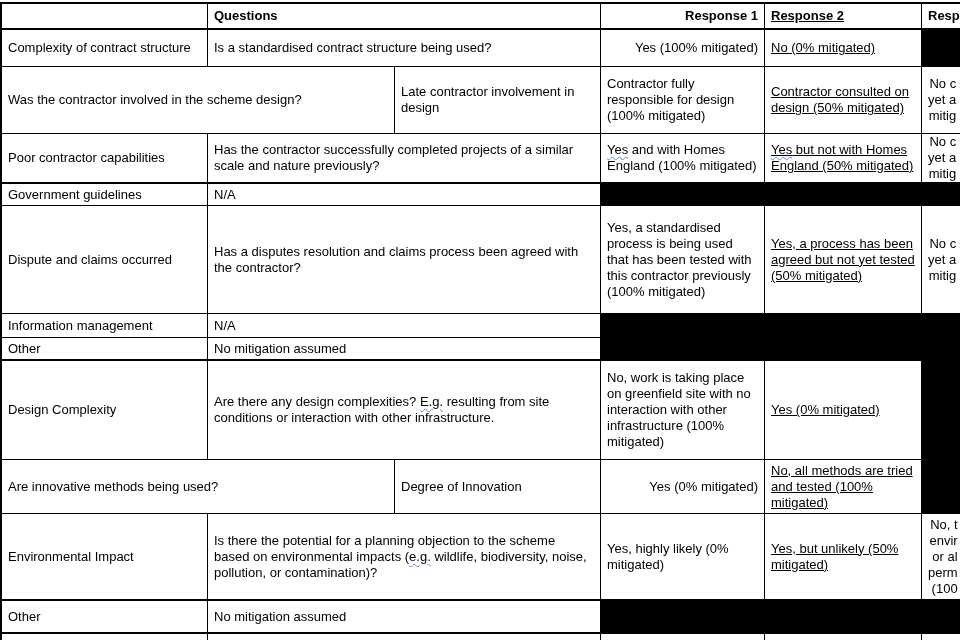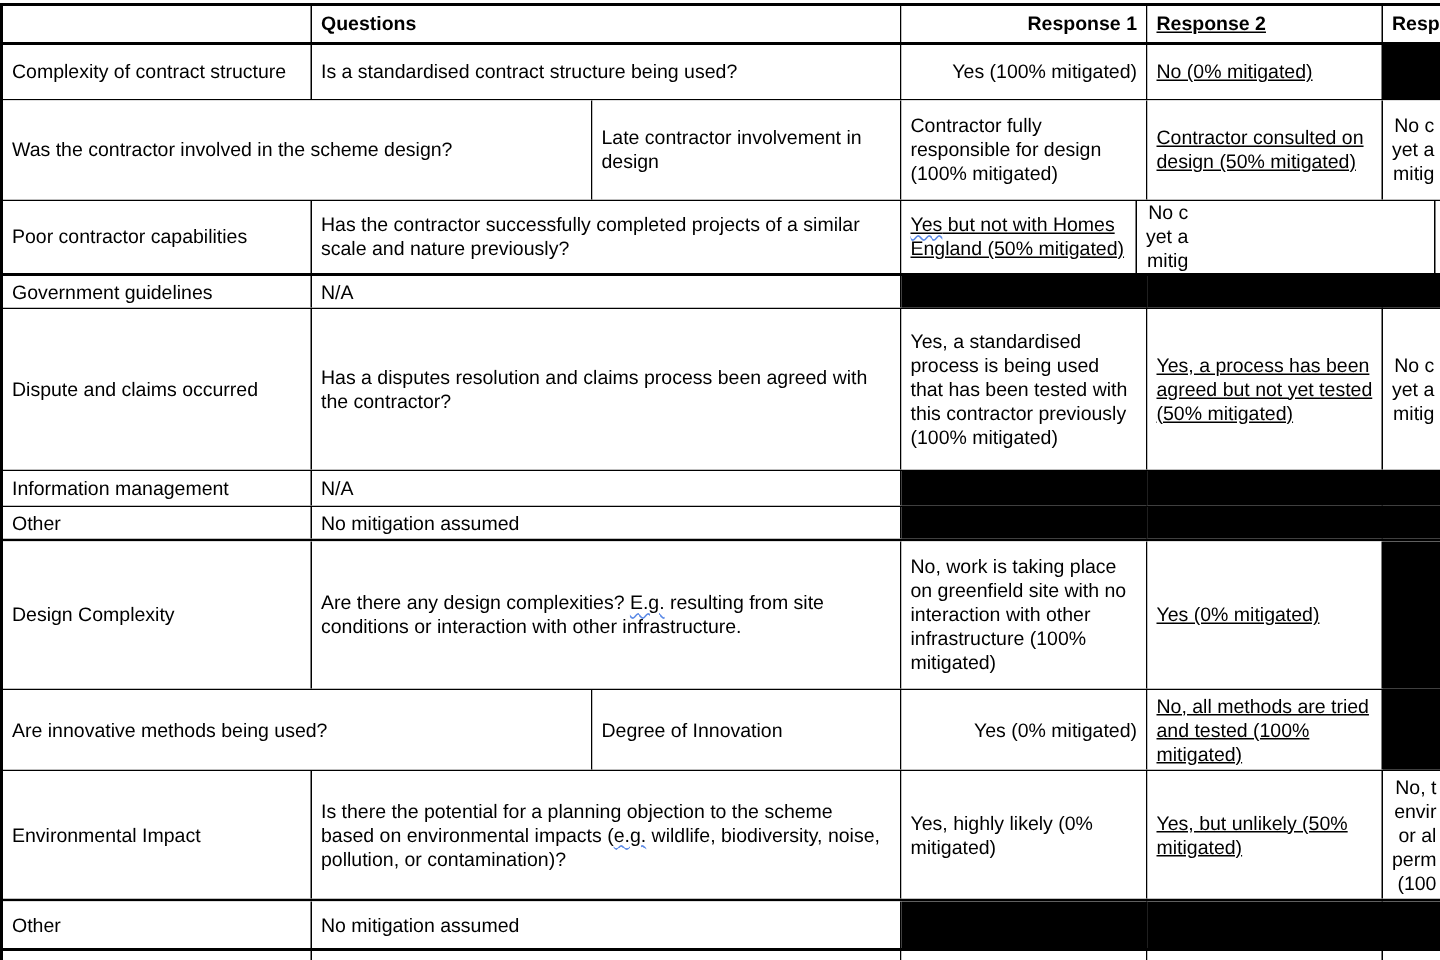--- a/index.html
+++ b/index.html
@@ -110,20 +110,23 @@
           </span>
         </div>
       </div>
       <div class="row r3 thick">
         <div class="cell c0">
           <span>Poor contractor capabilities</span>
         </div>
         <div class="cell c1">
           <span>Has the contractor successfully completed projects of a similar scale and nature previously?</span>
         </div>
+        <div class="cell c2">
+          <span><span class="wavy">Yes</span> and with Homes England (100% mitigated)</span>
+        </div>
         <div class="cell c3">
           <span><span class="wavy">Yes</span> but not with Homes England (50% mitigated)</span>
         </div>
         <div class="cell c4">
           <span class="fragwrap">
             <div class="frag">No c</div>
             <div class="frag">yet a</div>
             <div class="frag">mitig</div>
           </span>
         </div>

